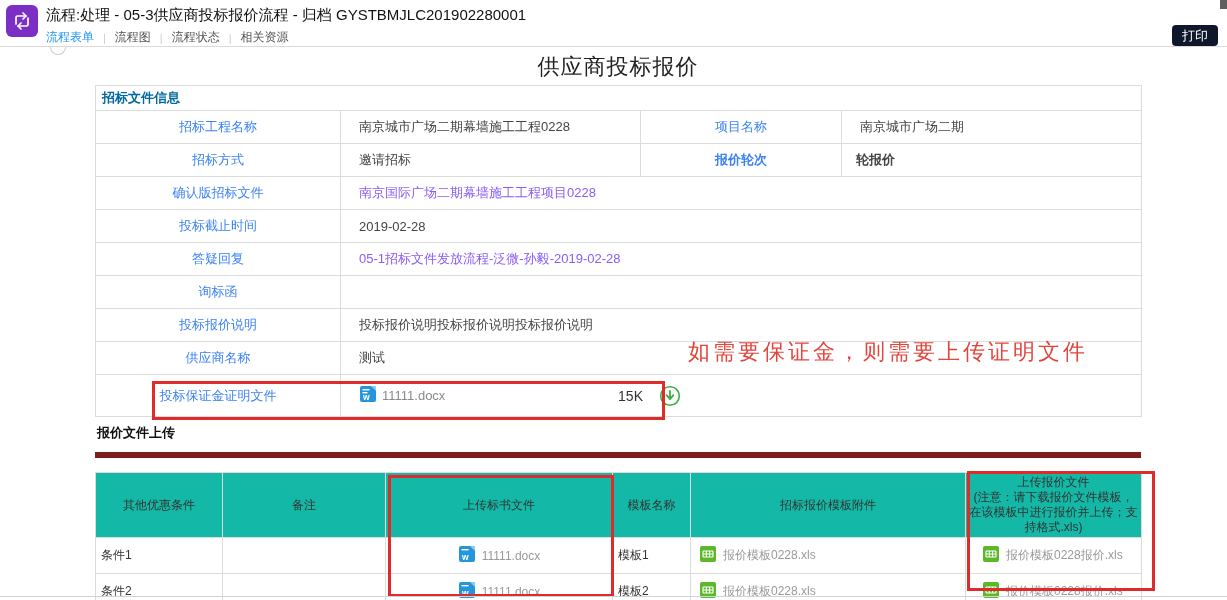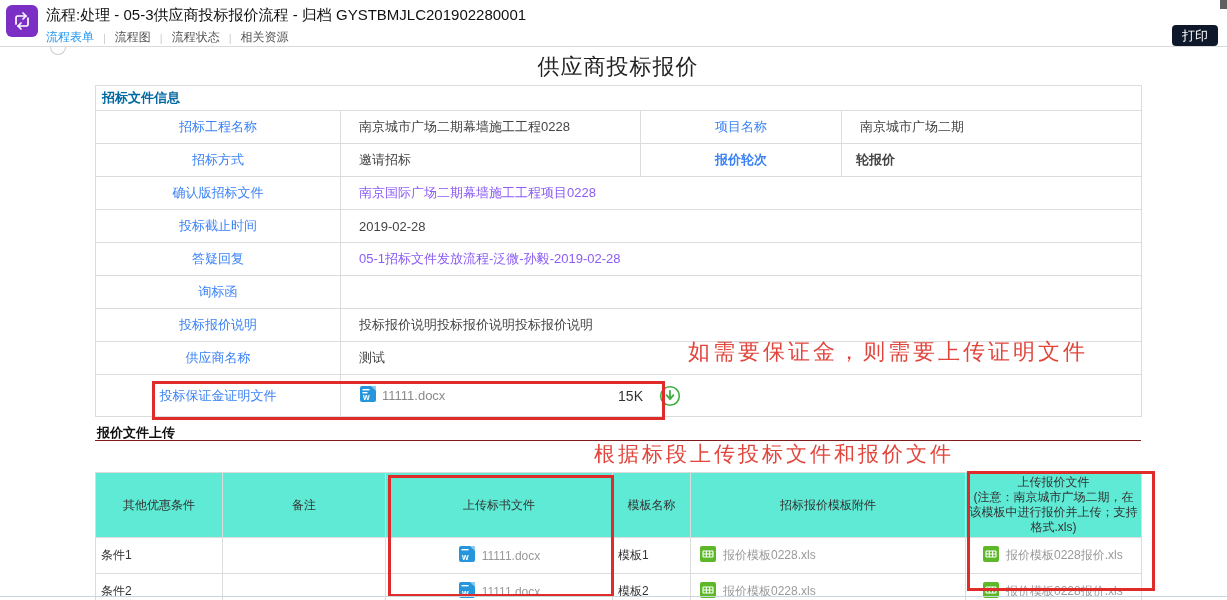--- a/index.html
+++ b/index.html
@@ -33,24 +33,24 @@
   .t1 td.val { padding-left:18px; color:#444; }
   .t1 tr.file-row { height:42px; }
   .red-strong { color:#ff0000; font-weight:bold; font-size:15px; }
   .t1 td.val.red-strong { padding-left:14px; }
   a.lnk { color:#8b5cf6; text-decoration:none; cursor:pointer; }
   .file-line { display:flex; align-items:center; width:322px; }
   .file-name { color:#8a8a8a; margin-left:5px; font-size:13px; cursor:pointer; }
   .file-size { margin-left:auto; color:#333; font-size:14px; }
   .dl-btn { margin-left:16px; cursor:pointer; display:flex; align-items:center; }
 
-  .sec2-header { position:absolute; left:95px; top:418px; width:1046px; height:23px; border-bottom:1px solid #7f1d1d; font-size:13px; font-weight:bold; color:#111; padding:6px 0 0 2px; }
+  .sec2-header { position:absolute; left:95px; top:418px; width:1046px; height:40px; border-bottom:6px solid #7f1d1d; font-size:13px; font-weight:bold; color:#111; padding:6px 0 0 2px; }
 
   .t2 { position:absolute; left:95px; top:472px; width:1046px; }
-  .t2 td.hd { text-align:center; font-size:12px; color:#333; background:#5eead4; height:52px; }
+  .t2 td.hd { text-align:center; font-size:12px; color:#333; background:#14b8a6; height:52px; }
   .t2 tr.body-row { height:36px; }
   .t2 td.c-text { padding-left:5px; color:#333; font-size:12px; }
   .t2 .hd-red { color:#ff2a2a; font-size:12px; line-height:15px; padding:2px 3px; }
   .file-cell { display:flex; align-items:center; }
   .file-cell.centered { justify-content:center; }
   .file-cell.pad8 { padding-left:8px; }
   .file-cell.pad16 { padding-left:16px; }
   .file-cell .fn { color:#999; font-size:12px; margin-left:6px; cursor:pointer; }
 
   
@@ -167,41 +167,40 @@
         </div>
       </td>
     </tr>
   </tbody>
     </table>
 
   <div class="ann ann1">如需要保证金，则需要上传证明文件</div>
   <div class="redbox rb1"></div>
 
   <div class="sec2-header">报价文件上传</div>
-  <div class="ann ann2">根据标段上传投标文件和报价文件</div>
 
   <table class="grid t2">
     <colgroup>
         <col style="width:127px">
         <col style="width:163px">
         <col style="width:227px">
         <col style="width:78px">
         <col style="width:275px">
         <col style="width:176px">
       </colgroup>
     <tbody>
         <tr>
       <td class="hd">其他优惠条件</td>
       <td class="hd">备注</td>
       <td class="hd">上传标书文件</td>
       <td class="hd">模板名称</td>
       <td class="hd">招标报价模板附件</td>
       <td class="hd hd-red">
         <div>上传报价文件</div>
-        <div>(注意：南京城市广场二期，在该模板中进行报价并上传；支持格式.xls)</div>
+        <div>(注意：请下载报价文件模板，在该模板中进行报价并上传；支持格式.xls)</div>
       </td>
     </tr>
     <tr class="body-row">
       <td class="c-text">条件1</td>
       <td class="c-text"></td>
       <td>
         <div class="file-cell centered">
           <span>
             <svg width="18" height="18" viewBox="0 0 18 18">
               <rect x="1" y="1" width="16" height="16" rx="2" fill="#2596db"></rect>

